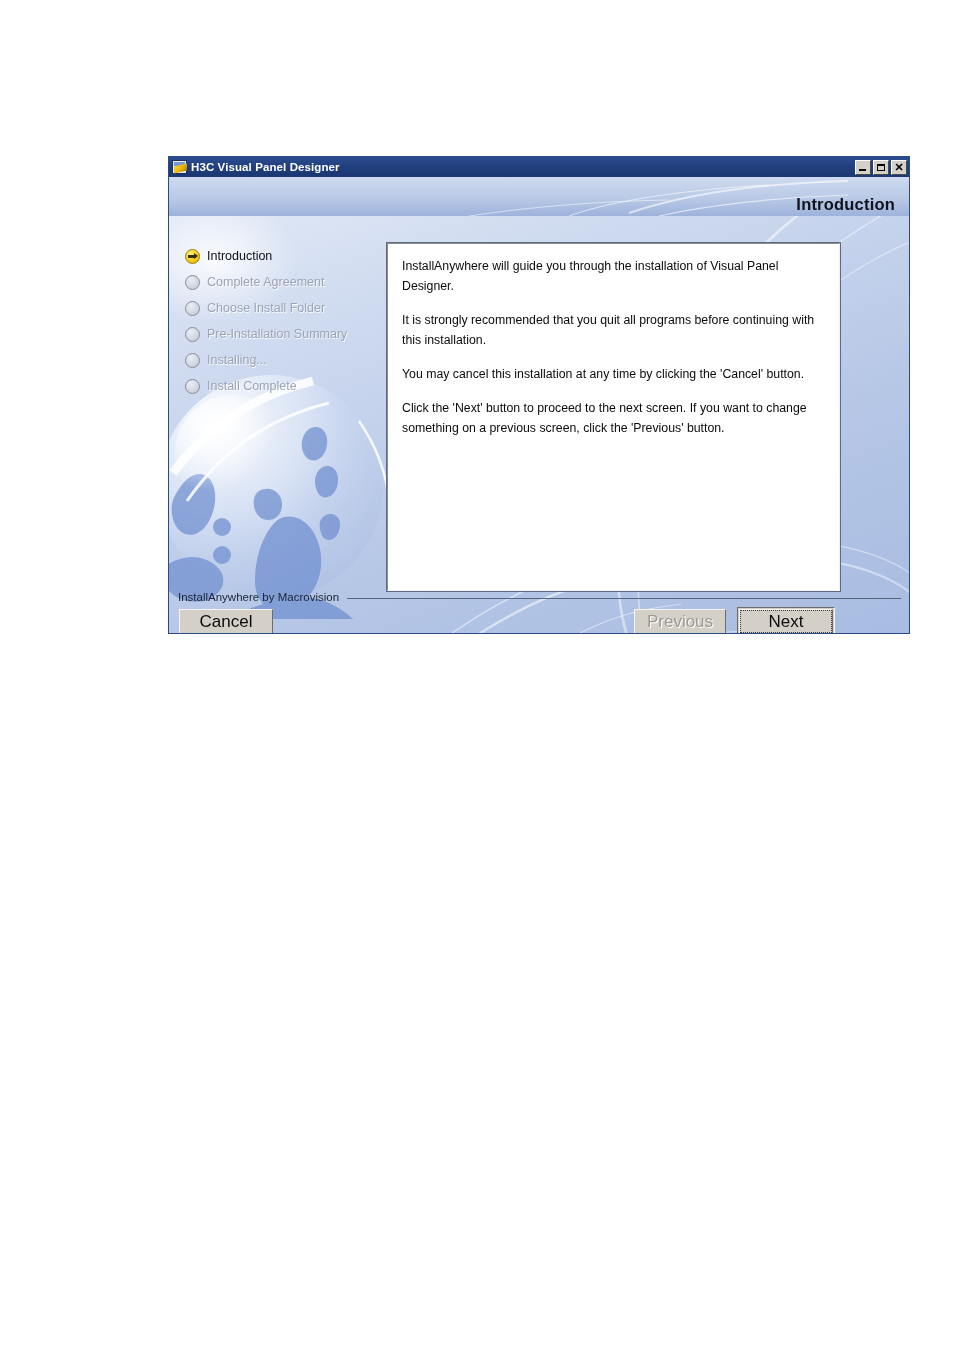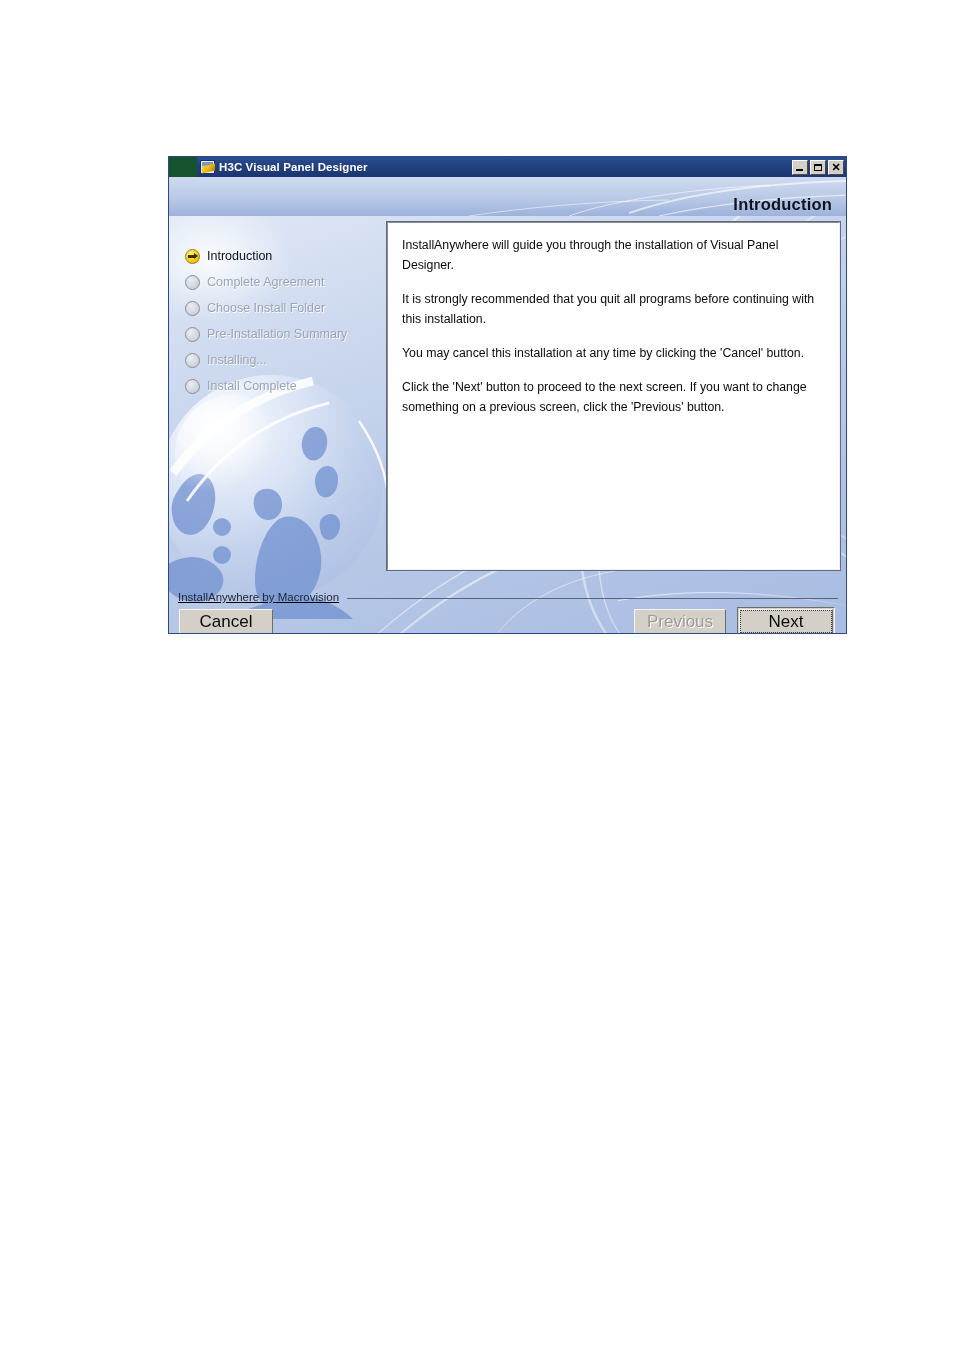--- a/index.html
+++ b/index.html
@@ -13,27 +13,26 @@
     position: relative;
     font-family: "Liberation Sans", sans-serif;
     overflow: hidden;
   }
 
   
   #installer-window {
     position: absolute;
     left: 168px;
     top: 156px;
-    width: 679px;
+    width: 742px;
     height: 478px;
     box-sizing: border-box;
     border: 1px solid #2b4a84;
-    background: #14532d;
-    overflow: hidden;
-    padding-left: 28px;
+    background: #000000;
+    overflow: hidden;
   }
 
   
   #title-bar {
     height: 20px;
     box-sizing: border-box;
     background: linear-gradient(to bottom, #2c4d92 0%, #22407f 45%, #1b3670 100%);
     display: flex;
     align-items: center;
     padding: 0 2px 0 3px;
@@ -220,21 +219,21 @@
   }
   .step-item.is-pending .step-label {
     color: #9aa4b4;
     text-shadow: 0.7px 0.7px 0 rgba(255,255,255,0.92);
   }
 
   
   #content-panel {
     position: absolute;
     left: 218px;
-    top: 45px;
+    top: 66px;
     width: 453px;
     height: 348px;
     box-sizing: border-box;
     background: #ffffff;
     border-top: 1px solid #8b8b8b;
     border-left: 1px solid #8b8b8b;
     border-right: 1px solid #f2f2f2;
     border-bottom: 1px solid #f2f2f2;
     box-shadow: 0 0 0 1px #5e6b84;
     padding: 12px 14px;
@@ -252,21 +251,20 @@
   #footer-brand-row {
     position: absolute;
     left: 0;
     top: 411px;
     width: 100%;
     height: 18px;
     display: flex;
     align-items: center;
     padding-left: 9px;
     box-sizing: border-box;
-    text-decoration: underline;
   }
   #brand-text {
     font-size: 11.5px;
     color: #1b2434;
     white-space: nowrap;
     line-height: 14px;
   }
   #brand-rule {
     flex: 1 1 auto;
     height: 0;

